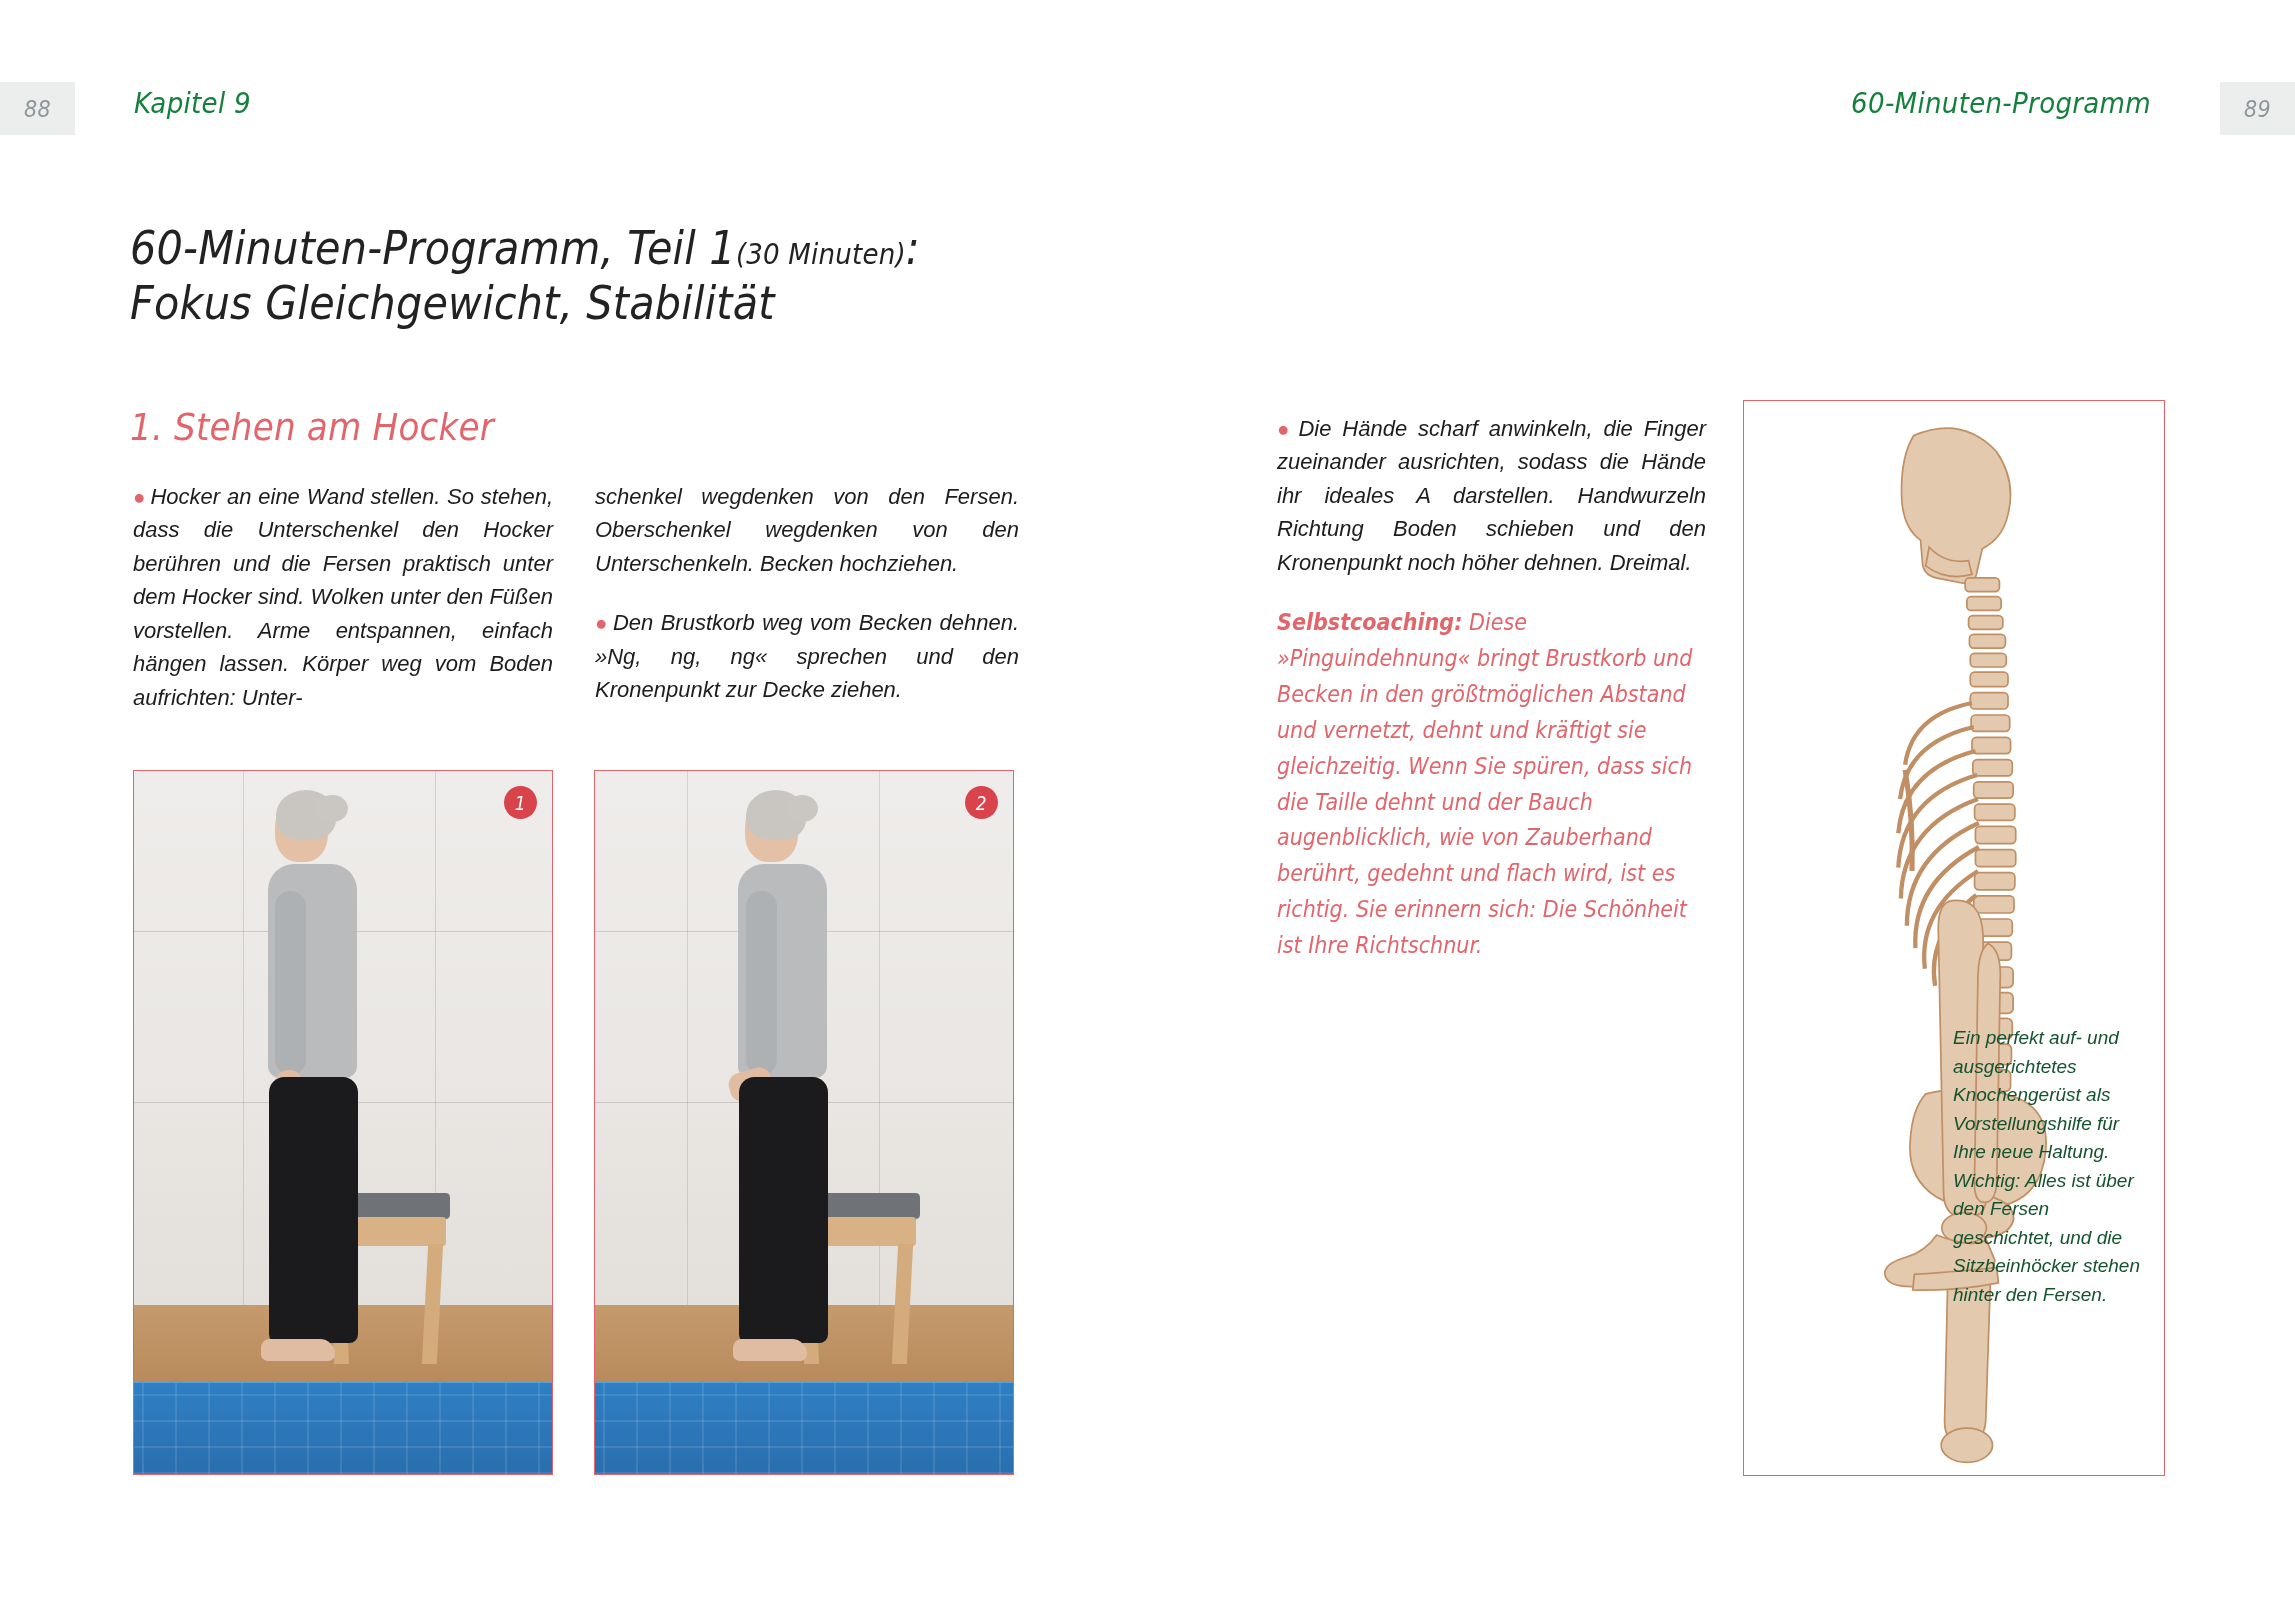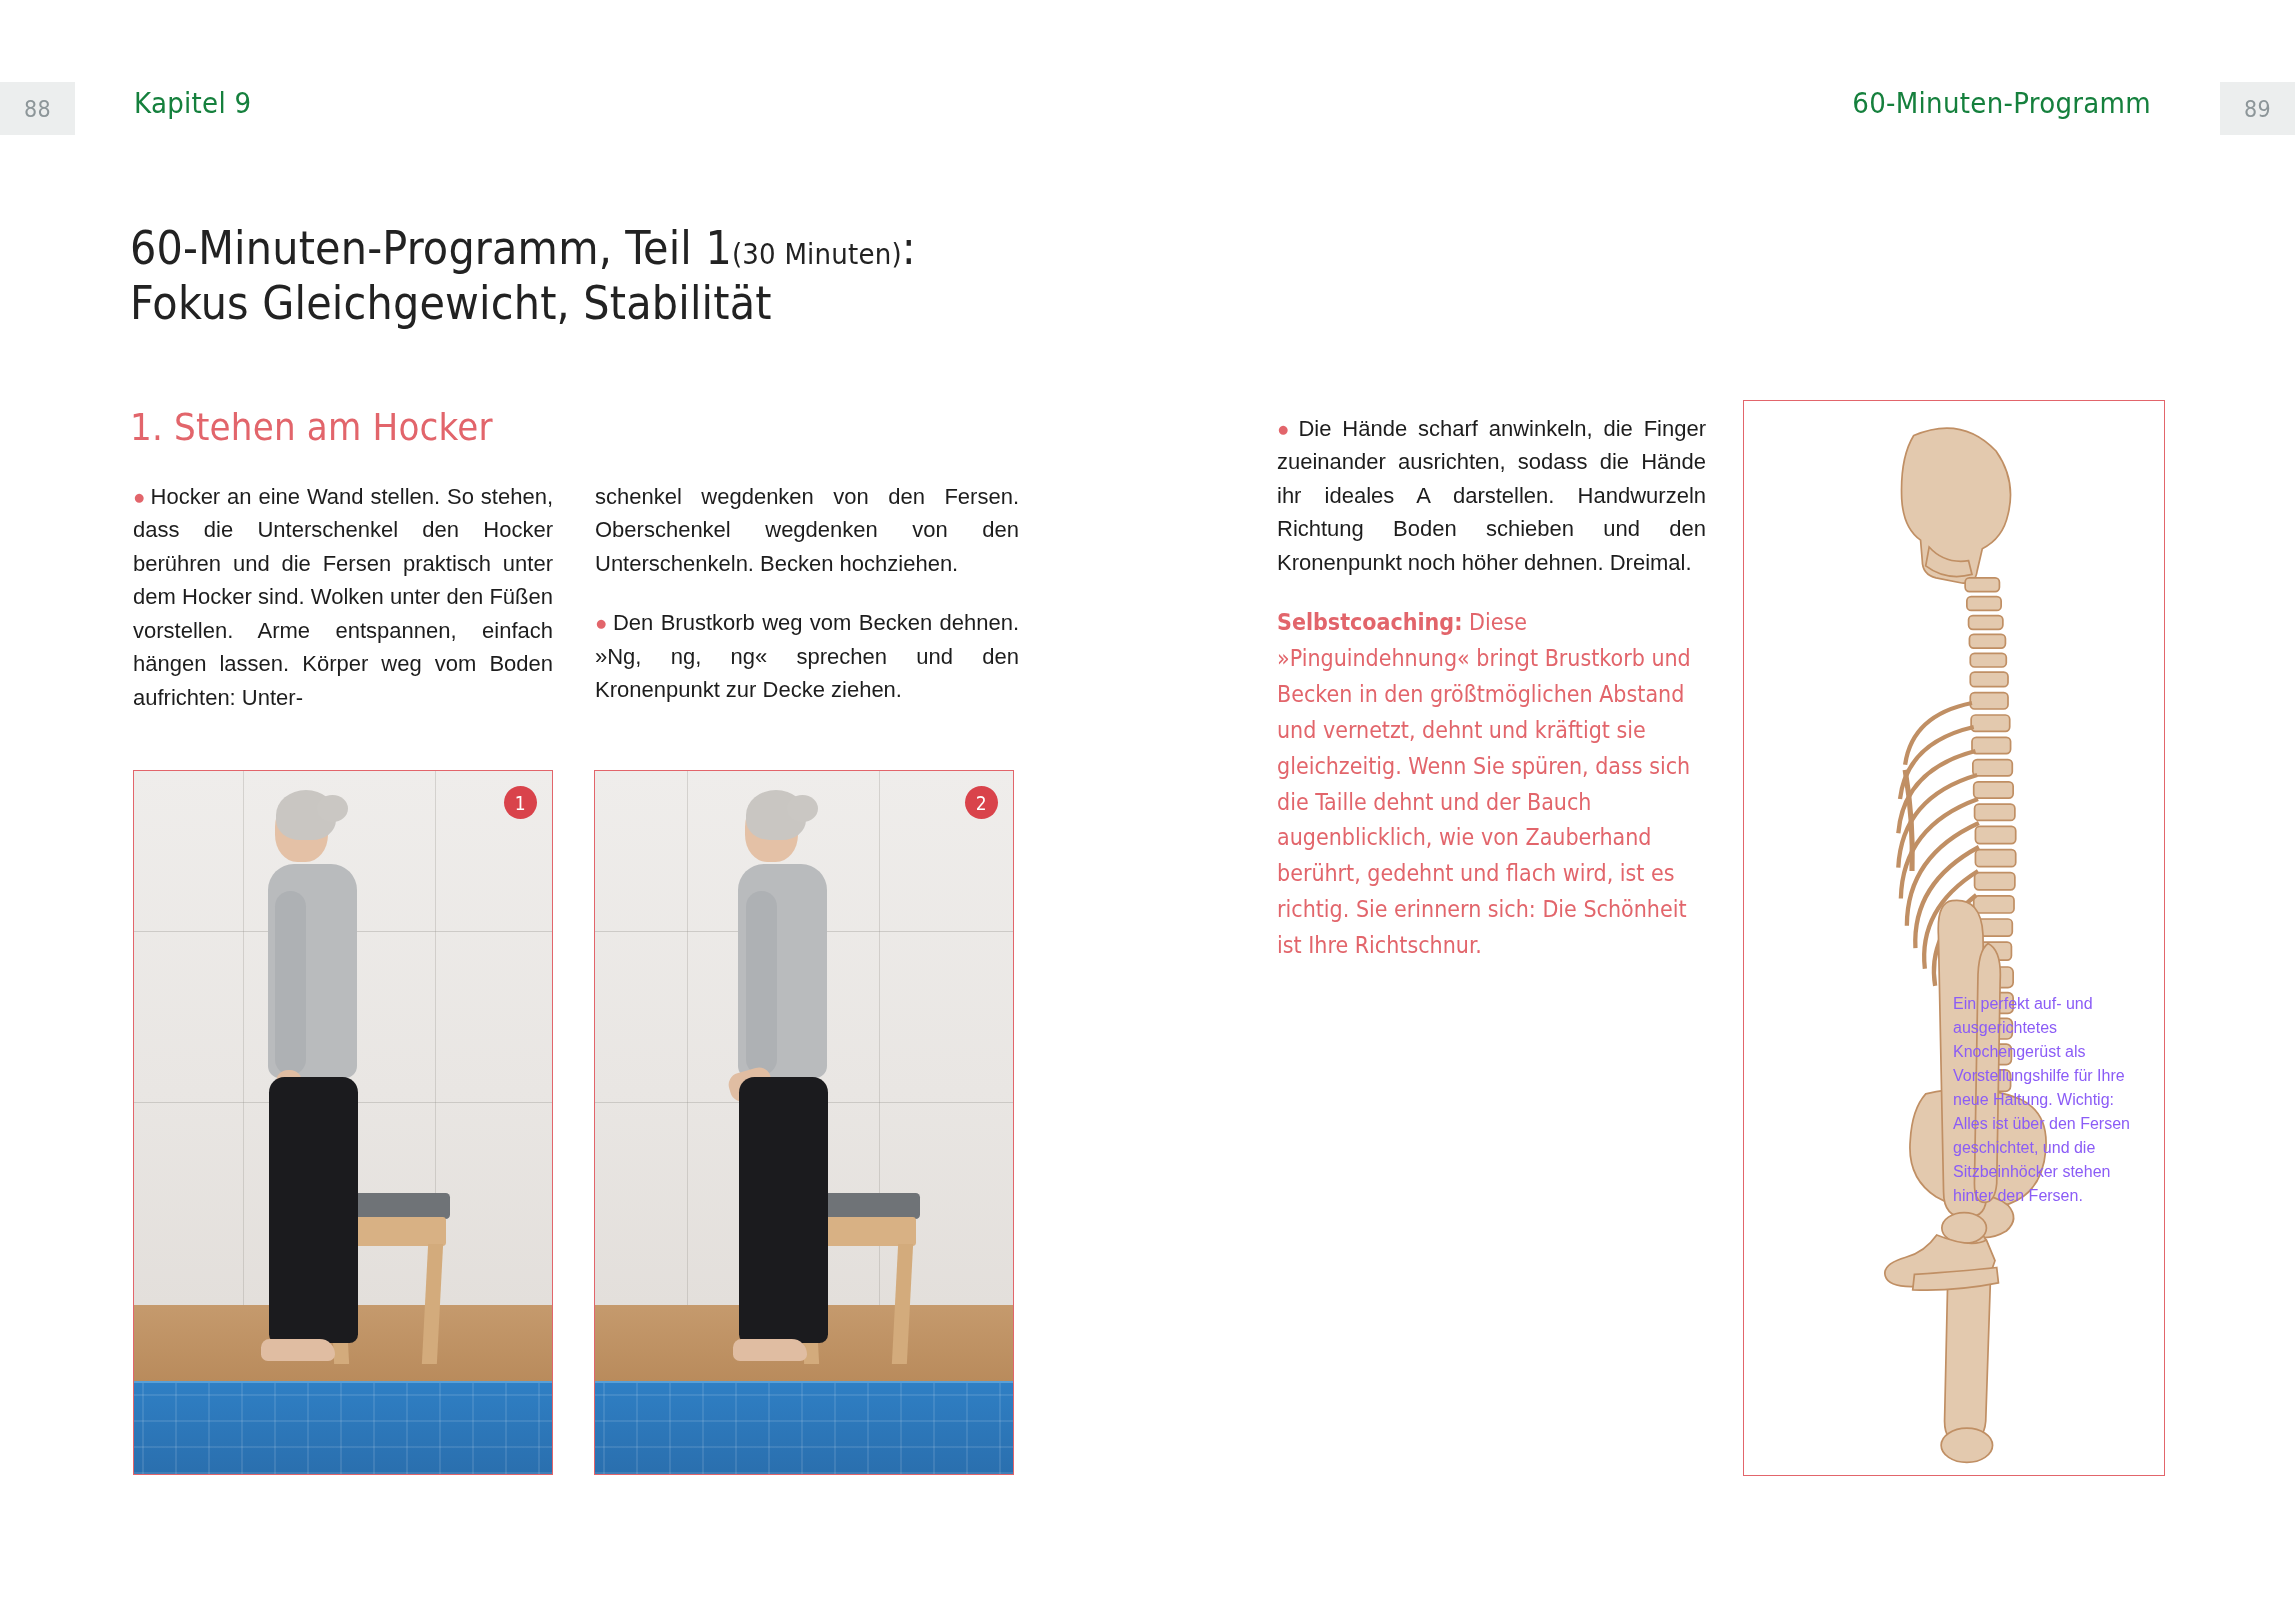--- a/index.html
+++ b/index.html
@@ -10,20 +10,21 @@
   body {
     font-family: "Liberation Sans", sans-serif;
     color: #1a1a1a;
   }
   .page {
     position: relative;
     width: 2295px;
     height: 1621px;
     background: #ffffff;
     overflow: hidden;
+    font-style: italic;
   }
 
   
   .head-band {
     position: absolute;
     top: 0;
     left: 0;
     width: 2295px;
     height: 154px;
   }
@@ -281,25 +282,25 @@
     left: 1743px;
     top: 400px;
     width: 420px;
     height: 1074px;
     border: 0.9px solid #e2656b;
     background: #ffffff;
   }
   .skeleton-caption {
     position: absolute;
     left: 1953px;
-    top: 992px;
+    top: 1024px;
     width: 187px;
-    font-size: 16px;
+    font-size: 19px;
     line-height: 1.50;
-    color: #8b5cf6;
+    color: #14532d;
   }
 </style>
 </head>
 <body>
 
 <div class="page">
 
   <div class="head-band">
     <div class="folio-box folio-left">88</div>
     <div class="run-head run-head-left">Kapitel 9</div>

